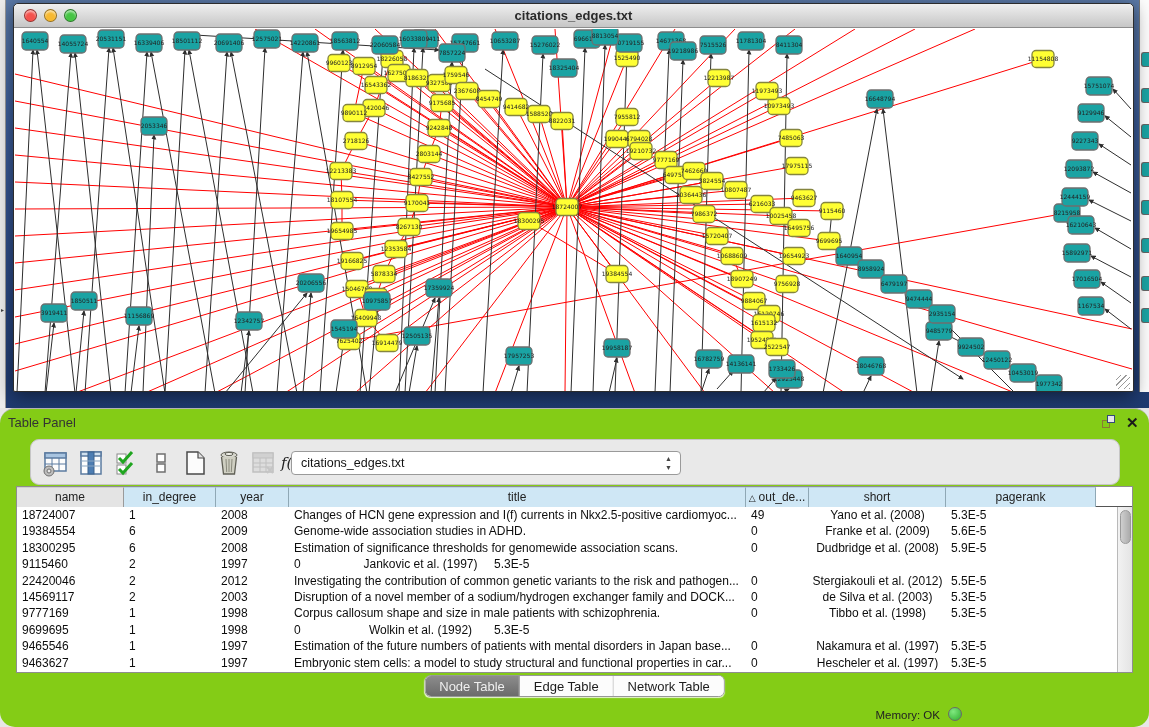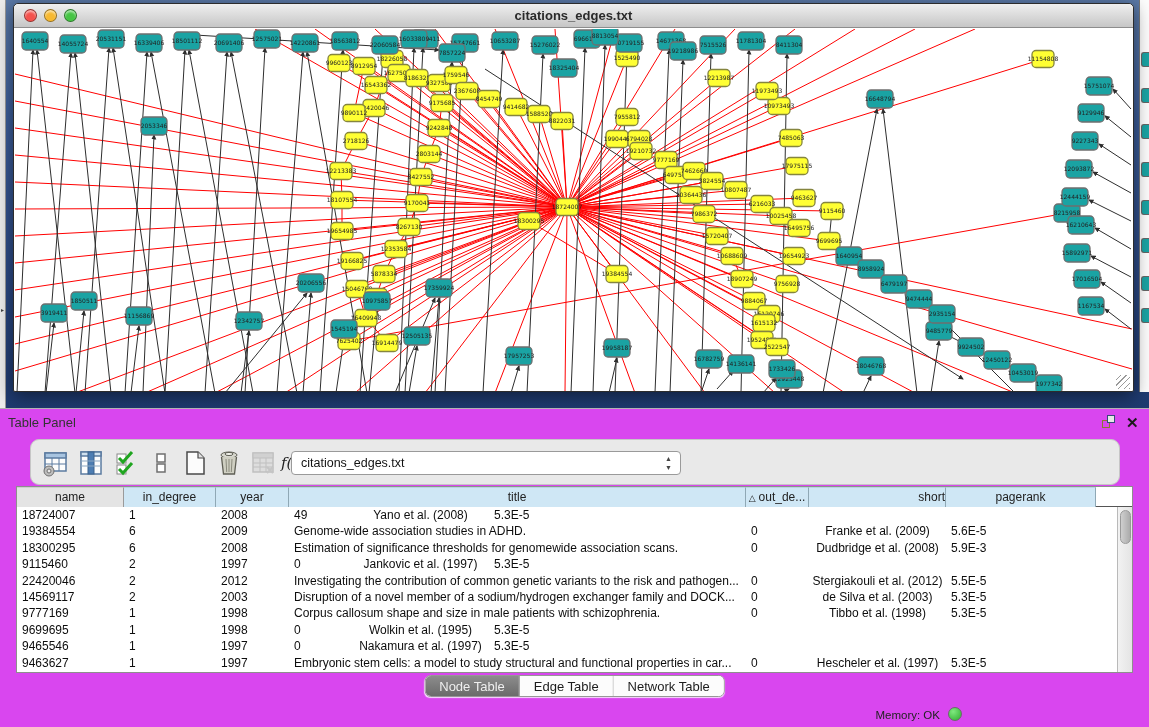--- a/index.html
+++ b/index.html
@@ -51,21 +51,21 @@
     background:#fff; overflow:hidden;
   }
   .gcanvas svg { position:absolute; left:0; top:0; }
   .resize-grip {
     position:absolute; right:2px; bottom:2px; width:14px; height:14px;
     background:repeating-linear-gradient(135deg, transparent 0 3px, #9a9a9a 3px 4px);
   }
   
   .table-panel {
     position:absolute; left:0; top:408px; width:1149px; height:319px;
-    background:#d946ef; border-top:1px solid #b2b2b2;
+    background:#84cc16; border-top:1px solid #b2b2b2;border-radius:15px;
   }
   .panel-title { position:absolute; left:8px; top:6px; font-size:13px; color:#333; }
   .panel-btn { position:absolute; top:6px; width:18px; height:16px; cursor:default; }
   .panel-btn.float { left:1100px; }
   .panel-btn.close { left:1126px; font-size:15px; font-weight:bold; color:#1a1a1a; line-height:15px; }
   .float-sq1 { position:absolute; left:2px; top:5px; width:8px; height:8px; border:1.5px solid #8a7a34; }
   .float-sq2 { position:absolute; left:7px; top:0px; width:8px; height:8px; border:1.5px solid #334a7a; background:#e7e7e7; }
   .toolbar {
     position:absolute; left:30px; top:30px; width:1090px; height:46px;
     background:#e9e9e9; border:1px solid #c6c6c6; border-radius:9px;
@@ -1000,49 +1000,50 @@
     </div>
   </div>
 
   <div class="dtable">
     <div class="thead" id="thead">
         <div class="th gray" style="width: 107px;">name</div>
         <div class="th" style="width: 92px;">in_degree</div>
         <div class="th" style="width: 73px;">year</div>
         <div class="th" style="width: 457px;">title</div>
         <div class="th" style="width: 63px;"><span class="sort-tri">△</span>out_de...</div>
-        <div class="th" style="width: 137px; text-align: right;">short</div>
+        <div class="th" style="width: 137px;">short</div>
         <div class="th" style="width: 150px;">pagerank</div>
       </div>
     <div class="tbody" id="tbody">
         <div class="tr">
           <div class="td" style="width: 107px;">18724007</div>
           <div class="td" style="width: 92px;">1</div>
           <div class="td" style="width: 73px;">2008</div>
+          <div class="td" style="width: 457px;">Changes of HCN gene expression and I(f) currents in Nkx2.5-positive cardiomyoc...</div>
           <div class="td" style="width: 63px;">49</div>
           <div class="td center" style="width: 137px;">Yano et al. (2008)</div>
           <div class="td" style="width: 150px;">5.3E-5</div>
         </div>
         <div class="tr">
           <div class="td" style="width: 107px;">19384554</div>
           <div class="td" style="width: 92px;">6</div>
           <div class="td" style="width: 73px;">2009</div>
           <div class="td" style="width: 457px;">Genome-wide association studies in ADHD.</div>
           <div class="td" style="width: 63px;">0</div>
           <div class="td center" style="width: 137px;">Franke et al. (2009)</div>
           <div class="td" style="width: 150px;">5.6E-5</div>
         </div>
         <div class="tr">
           <div class="td" style="width: 107px;">18300295</div>
           <div class="td" style="width: 92px;">6</div>
           <div class="td" style="width: 73px;">2008</div>
           <div class="td" style="width: 457px;">Estimation of significance thresholds for genomewide association scans.</div>
           <div class="td" style="width: 63px;">0</div>
           <div class="td center" style="width: 137px;">Dudbridge et al. (2008)</div>
-          <div class="td" style="width: 150px;">5.9E-3</div>
+          <div class="td" style="width: 150px;">5.9E-5</div>
         </div>
         <div class="tr">
           <div class="td" style="width: 107px;">9115460</div>
           <div class="td" style="width: 92px;">2</div>
           <div class="td" style="width: 73px;">1997</div>
           <div class="td" style="width: 63px;">0</div>
           <div class="td center" style="width: 137px;">Jankovic et al. (1997)</div>
           <div class="td" style="width: 150px;">5.3E-5</div>
         </div>
         <div class="tr">
@@ -1070,27 +1071,28 @@
           <div class="td" style="width: 457px;">Corpus callosum shape and size in male patients with schizophrenia.</div>
           <div class="td" style="width: 63px;">0</div>
           <div class="td center" style="width: 137px;">Tibbo et al. (1998)</div>
           <div class="td" style="width: 150px;">5.3E-5</div>
         </div>
         <div class="tr">
           <div class="td" style="width: 107px;">9699695</div>
           <div class="td" style="width: 92px;">1</div>
           <div class="td" style="width: 73px;">1998</div>
           <div class="td" style="width: 63px;">0</div>
-          <div class="td center" style="width: 137px;">Wolkin et al. (1995)</div>
+          <div class="td center" style="width: 137px;">Wolkin et al. (1992)</div>
           <div class="td" style="width: 150px;">5.3E-5</div>
         </div>
         <div class="tr">
           <div class="td" style="width: 107px;">9465546</div>
           <div class="td" style="width: 92px;">1</div>
           <div class="td" style="width: 73px;">1997</div>
+          <div class="td" style="width: 457px;">Estimation of the future numbers of patients with mental disorders in Japan base...</div>
           <div class="td" style="width: 63px;">0</div>
           <div class="td center" style="width: 137px;">Nakamura et al. (1997)</div>
           <div class="td" style="width: 150px;">5.3E-5</div>
         </div>
         <div class="tr">
           <div class="td" style="width: 107px;">9463627</div>
           <div class="td" style="width: 92px;">1</div>
           <div class="td" style="width: 73px;">1997</div>
           <div class="td" style="width: 457px;">Embryonic stem cells: a model to study structural and functional properties in car...</div>
           <div class="td" style="width: 63px;">0</div>

